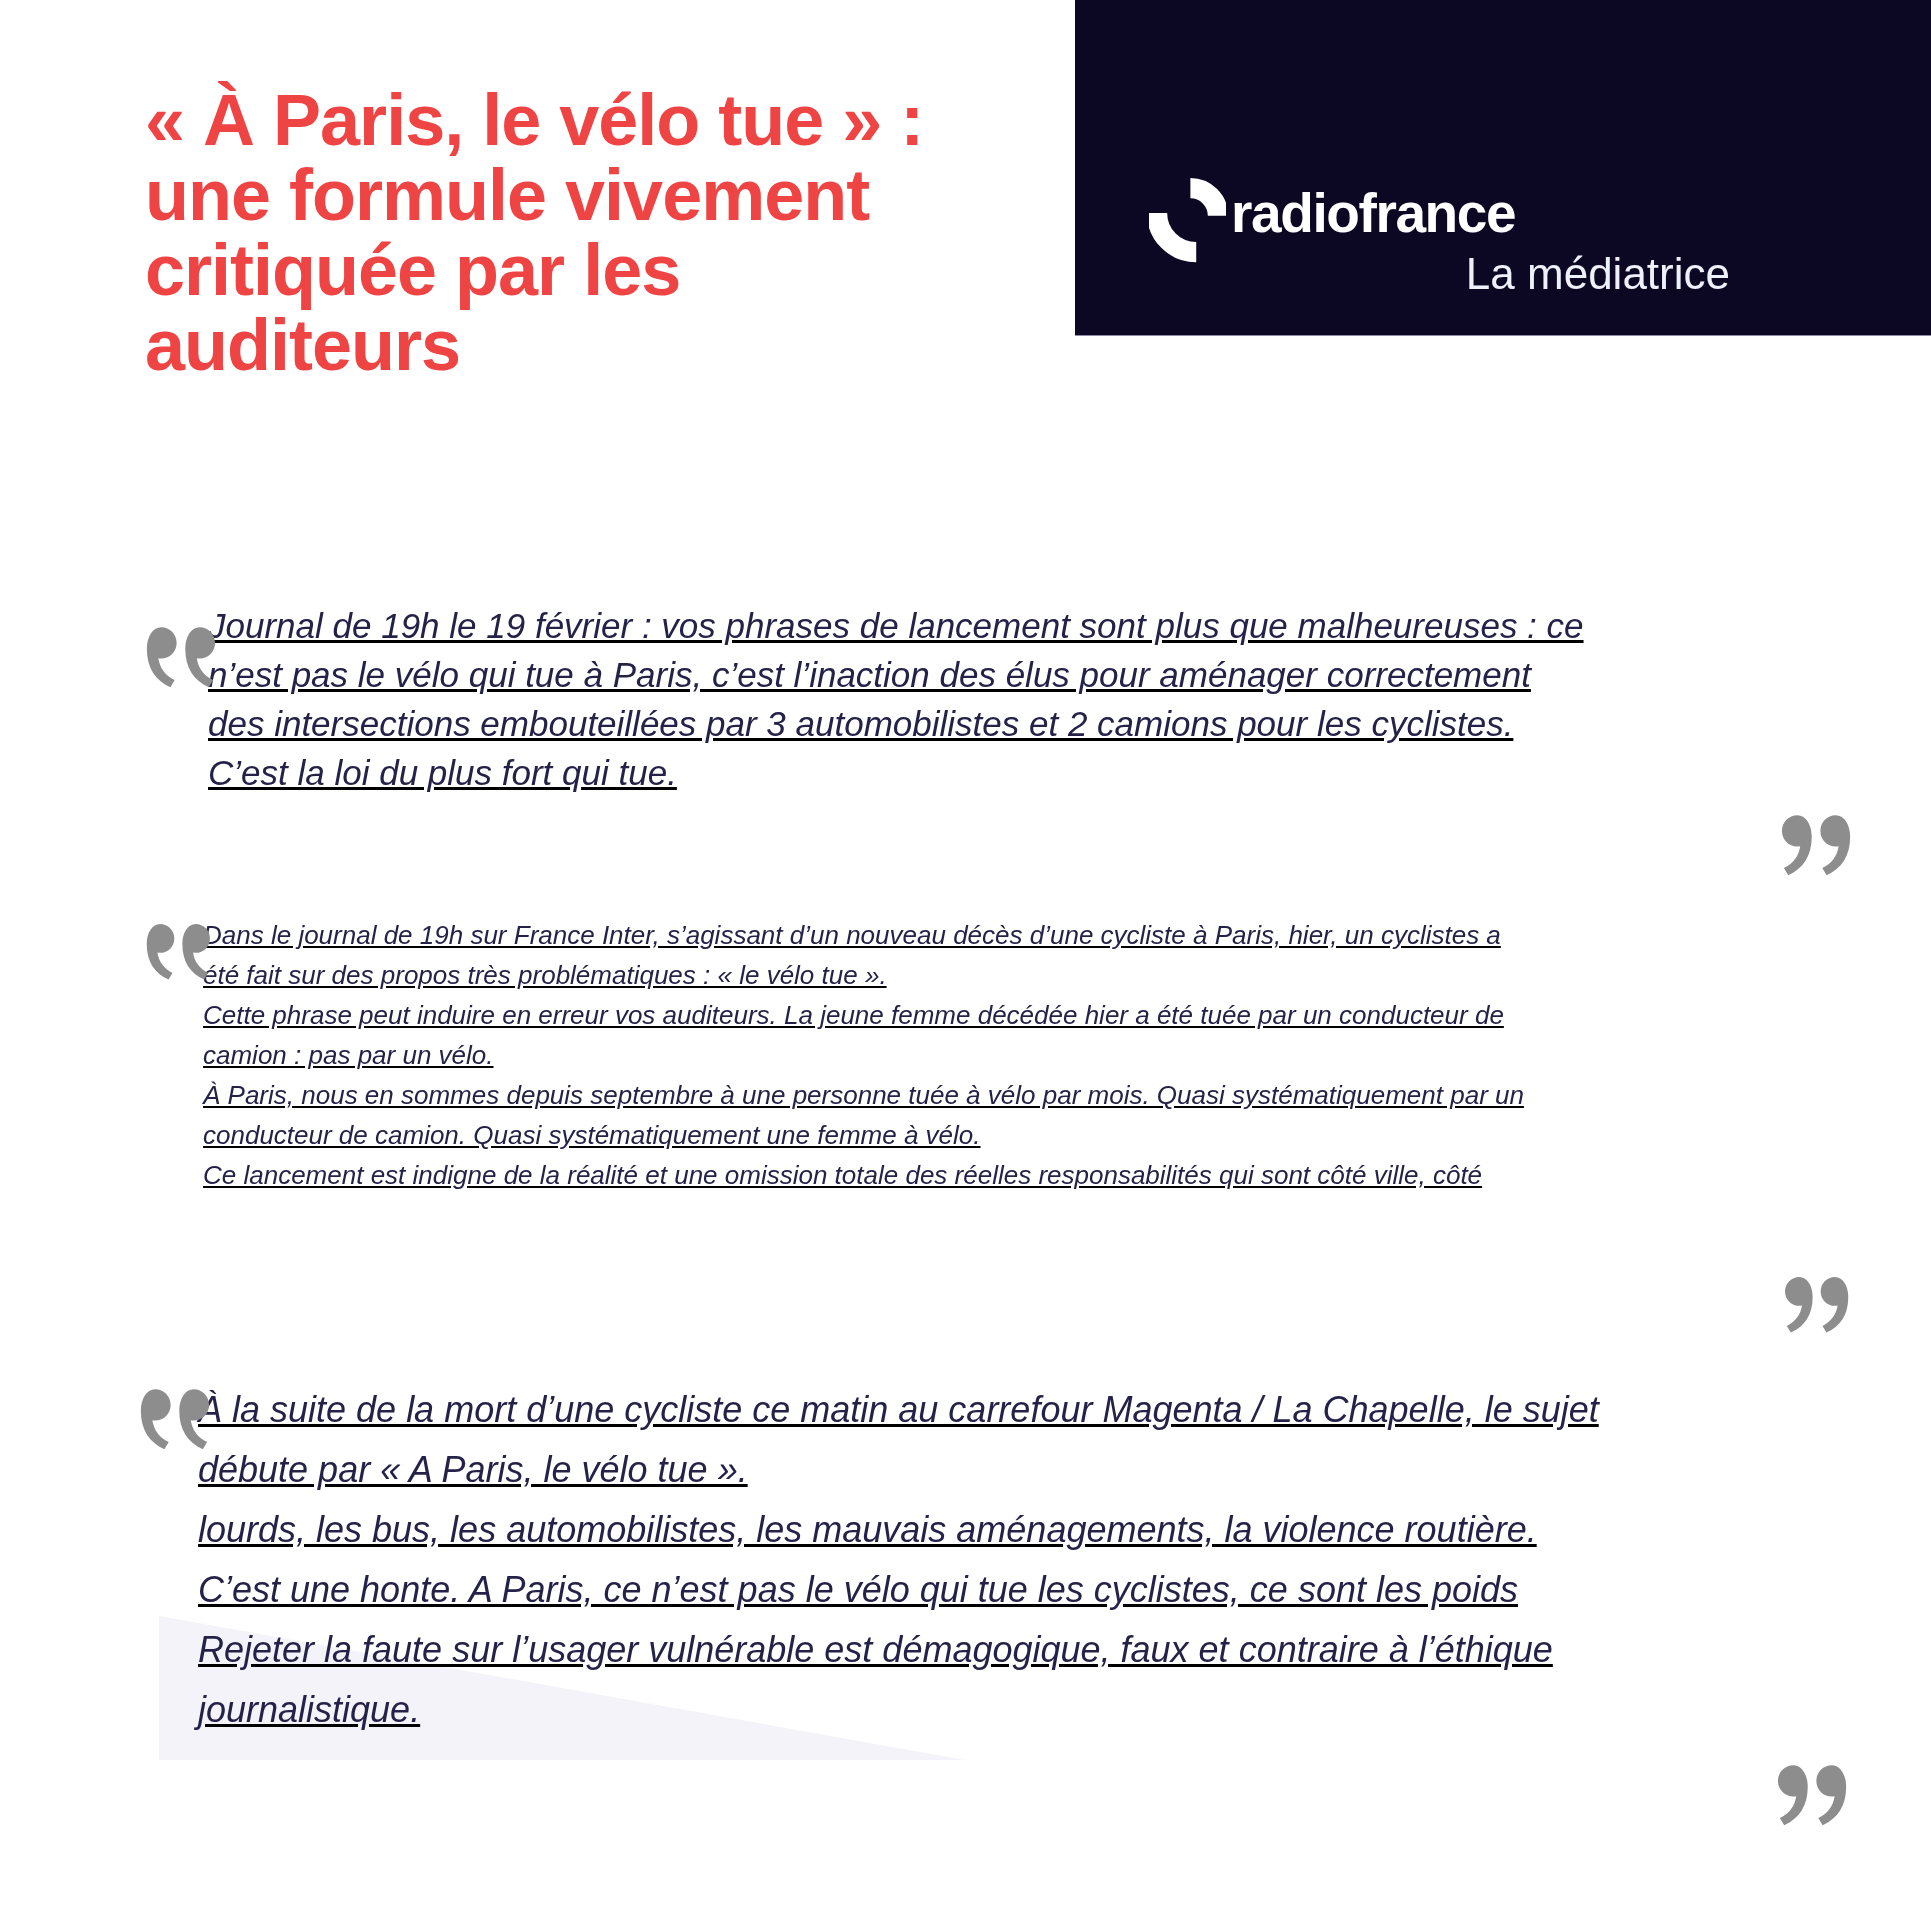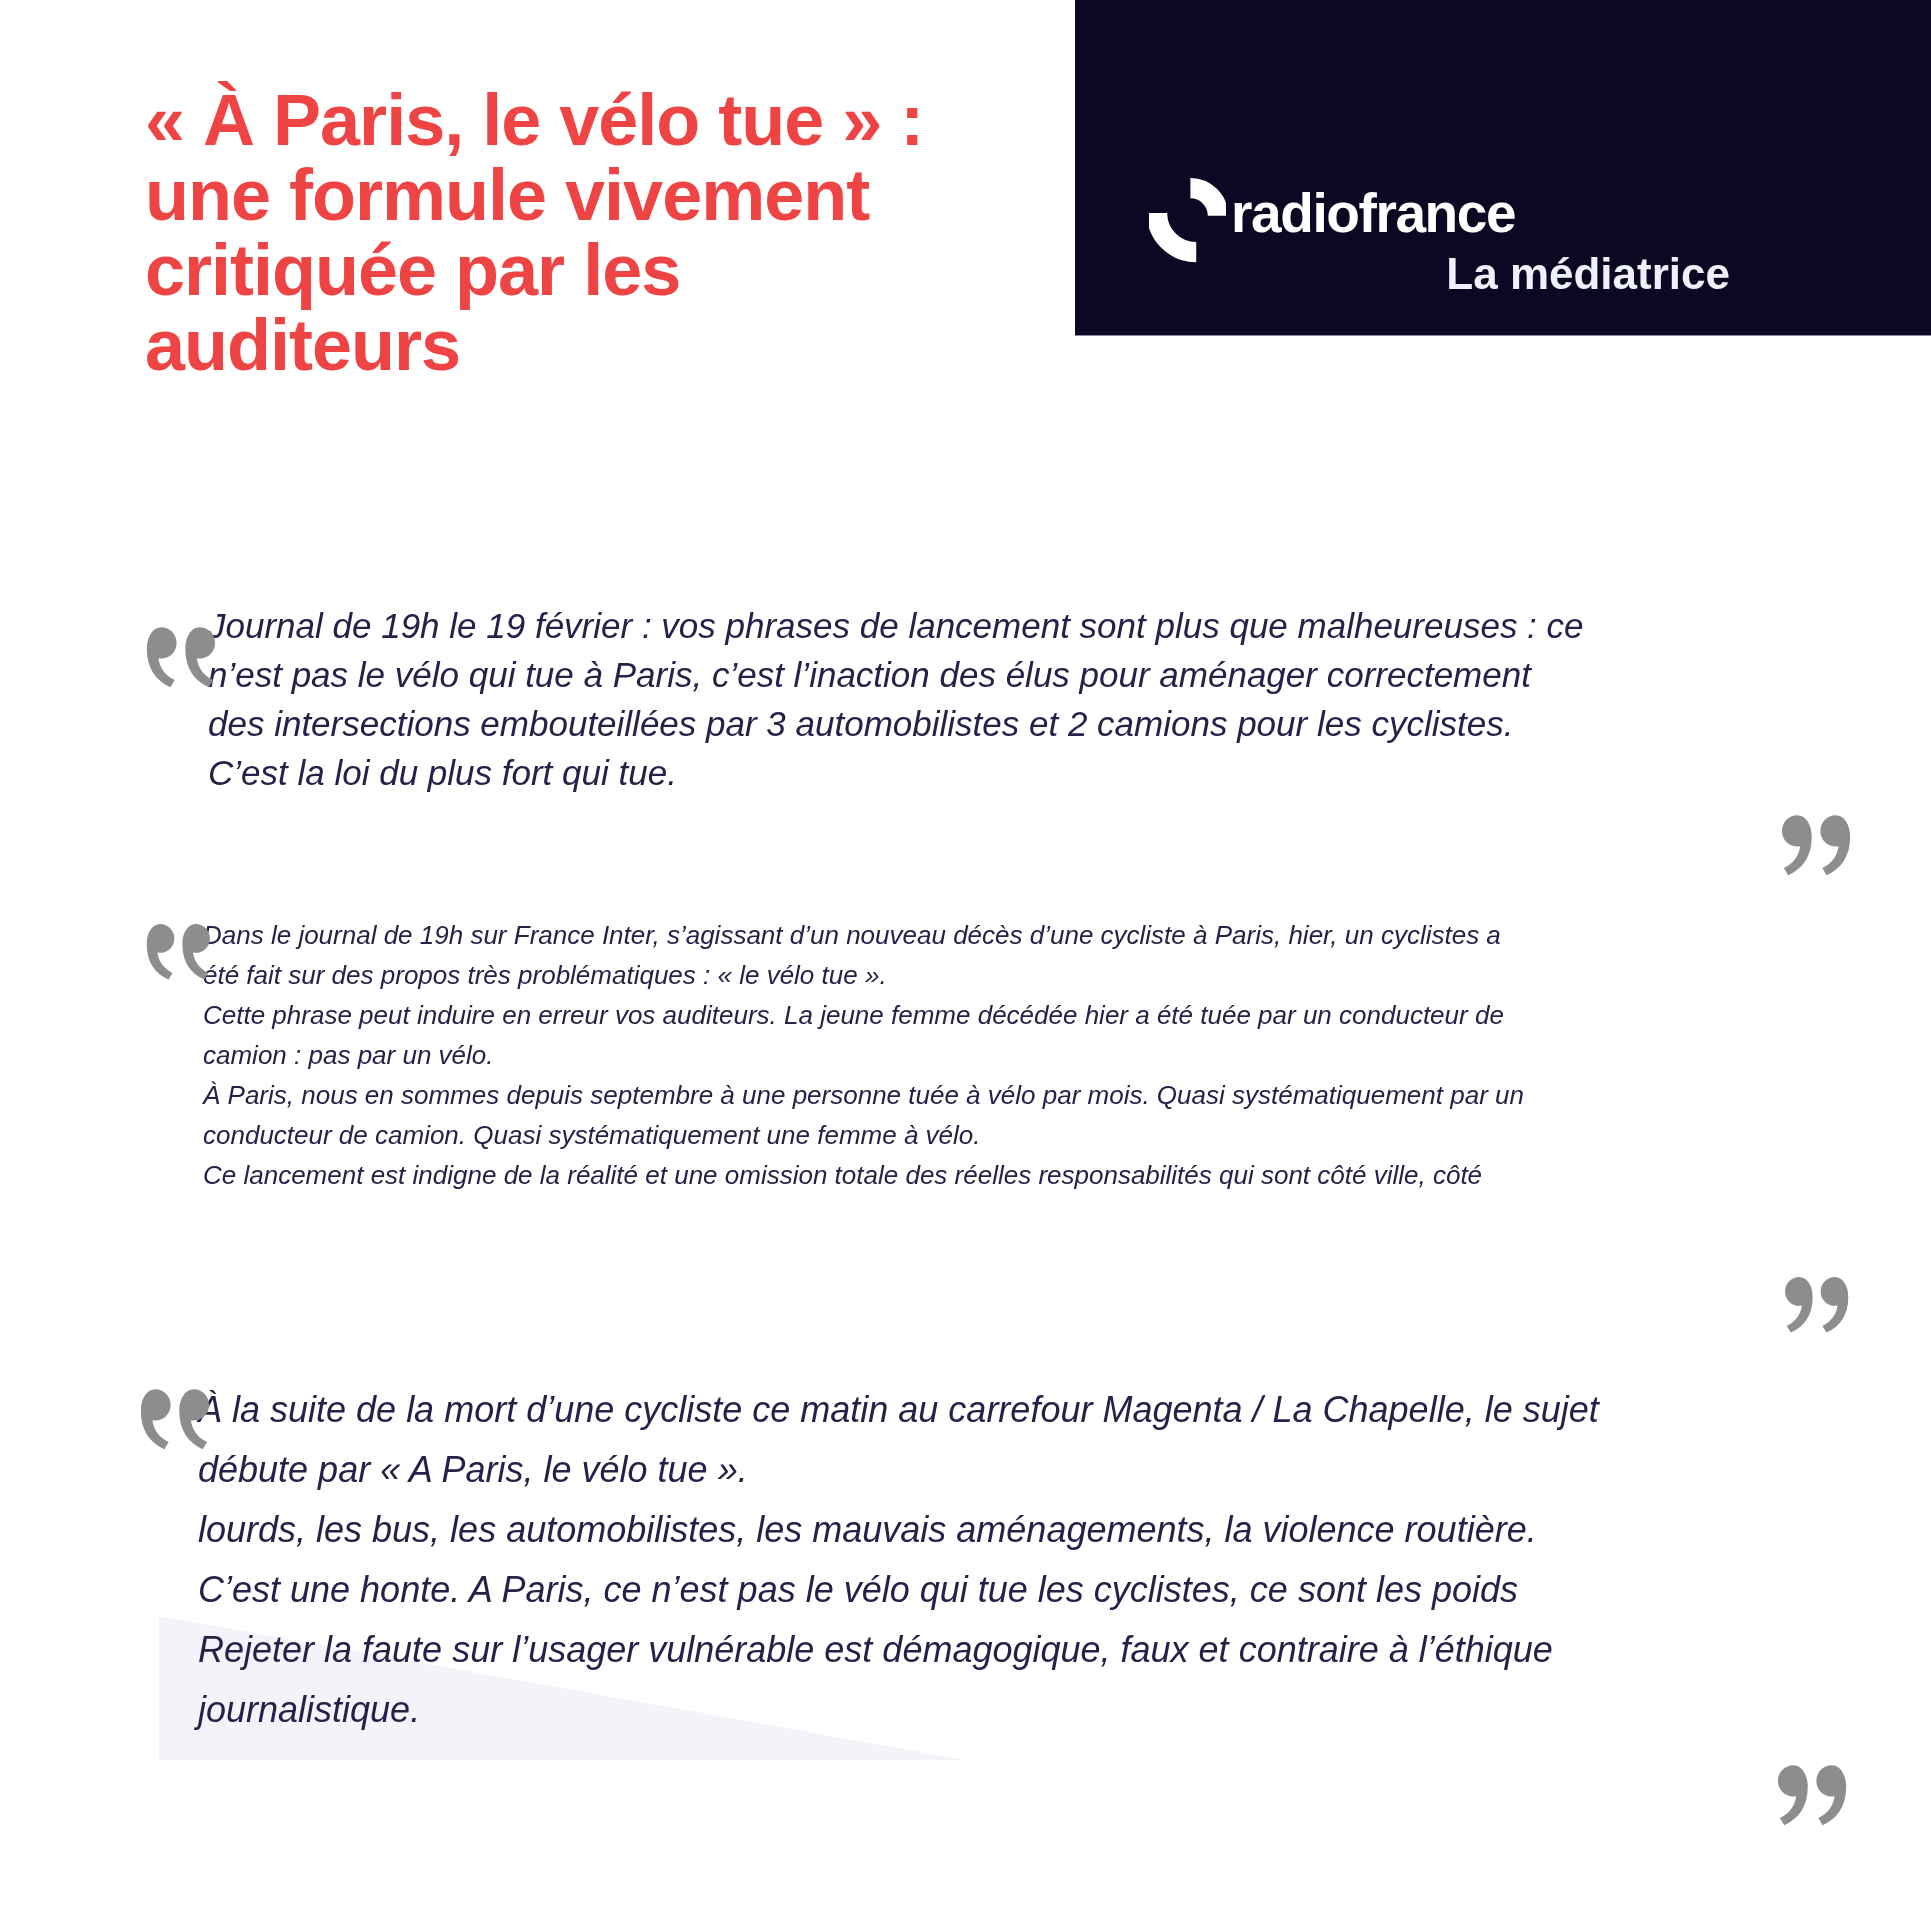--- a/index.html
+++ b/index.html
@@ -34,21 +34,21 @@
     font-weight: bold;
     letter-spacing: -1.4px;
     line-height: 60px;
     white-space: nowrap;
   }
   .tagline {
     position: absolute;
     right: 201px; top: 249px;
     color: #eef1fb;
     font-size: 44px;
-    font-weight: bold;
+    font-weight: normal;
     line-height: 50px;
     white-space: nowrap;
     margin-left: 29px;
   }
 
   
   .title {
     position: absolute;
     left: 145px; top: 83px;
     margin: 0;
@@ -70,20 +70,21 @@
     clip-path: polygon(0 0, 100% 100%, 0 100%);
     z-index: 0;
   }
 
   
   .quote {
     position: absolute;
     left: 0;
     width: 1892px;
     z-index: 1;
+    text-decoration: underline;
   }
   .qtext {
     font-style: italic;
     color: #242248;
     letter-spacing: 0;
   }
   .qtext .tline { white-space: nowrap; }
 
   .quote .qmark { position: absolute; }
   .qmark svg { display: block; }

